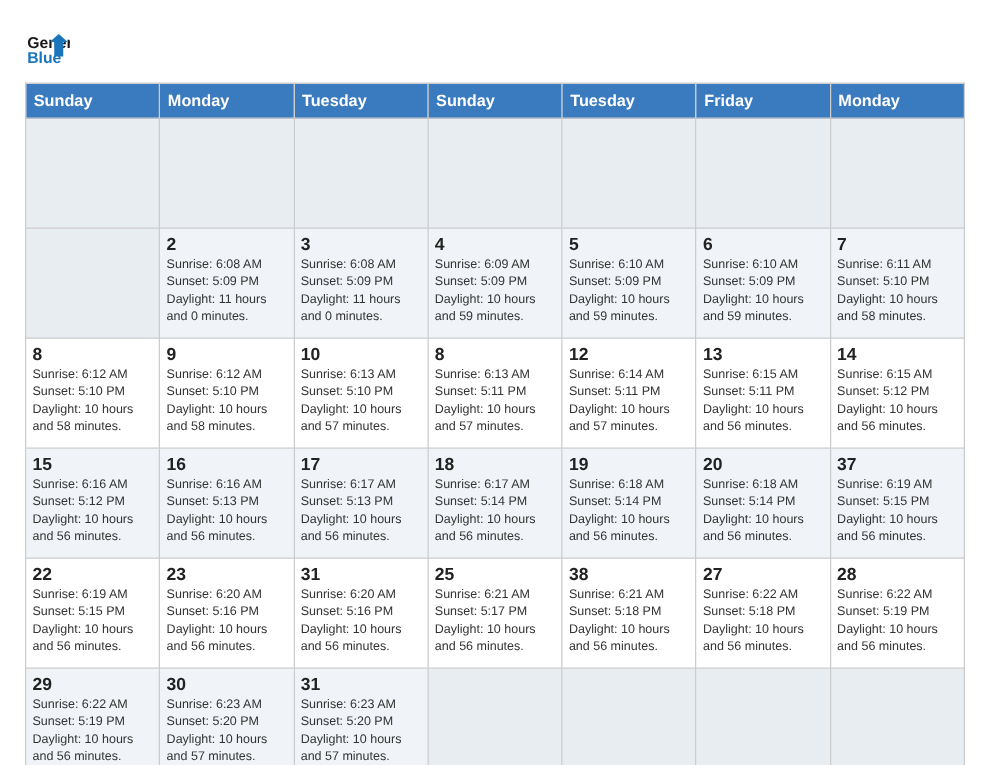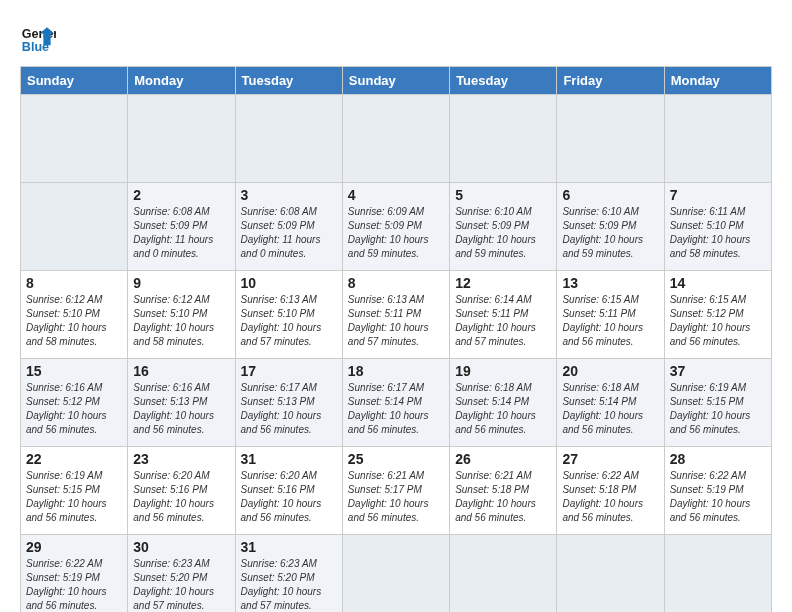--- a/index.html
+++ b/index.html
@@ -65,21 +65,20 @@
     }
     .day-num {
       font-size: 14px;
       font-weight: bold;
       margin-bottom: 2px;
     }
     .day-info {
       line-height: 1.4;
       font-size: 10px;
       color: #333;
-      font-style: italic;
     }
     .empty-cell {
       background: #e8edf2 !important;
     }
   </style>
 </head>
 <body>
 
 <div class="header">
   <div class="logo">
@@ -219,21 +218,21 @@
         </td>
         <td>
           <div class="day-num">31</div>
           <div class="day-info">Sunrise: 6:20 AM<br>Sunset: 5:16 PM<br>Daylight: 10 hours and 56 minutes.</div>
         </td>
         <td>
           <div class="day-num">25</div>
           <div class="day-info">Sunrise: 6:21 AM<br>Sunset: 5:17 PM<br>Daylight: 10 hours and 56 minutes.</div>
         </td>
         <td>
-          <div class="day-num">26</div>
+          <div class="day-num">38</div>
           <div class="day-info">Sunrise: 6:21 AM<br>Sunset: 5:18 PM<br>Daylight: 10 hours and 56 minutes.</div>
         </td>
         <td>
           <div class="day-num">27</div>
           <div class="day-info">Sunrise: 6:22 AM<br>Sunset: 5:18 PM<br>Daylight: 10 hours and 56 minutes.</div>
         </td>
         <td>
           <div class="day-num">28</div>
           <div class="day-info">Sunrise: 6:22 AM<br>Sunset: 5:19 PM<br>Daylight: 10 hours and 56 minutes.</div>
         </td>

